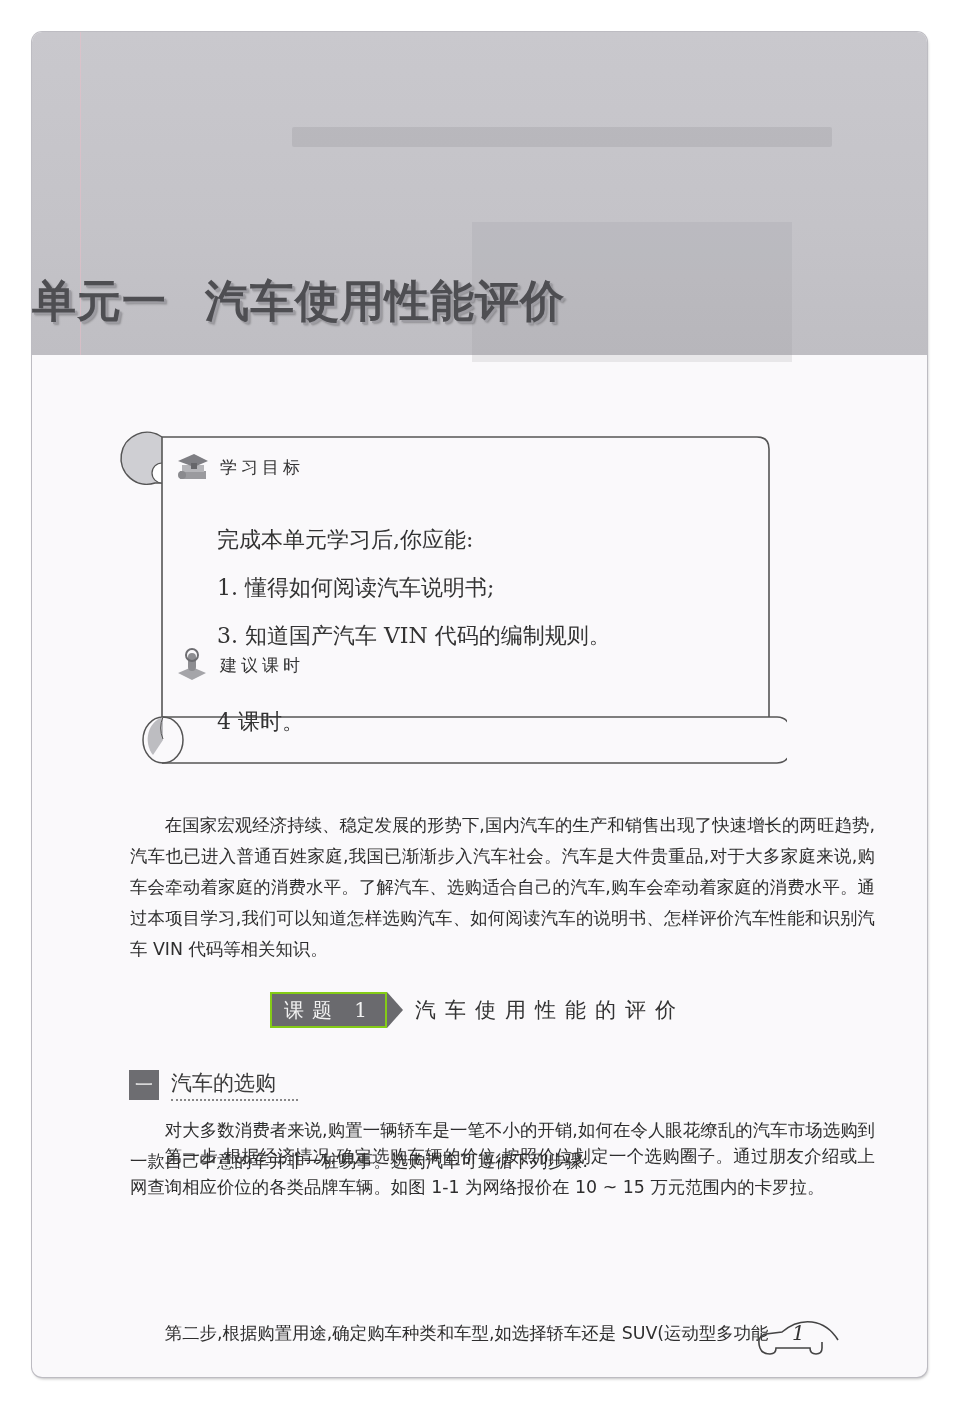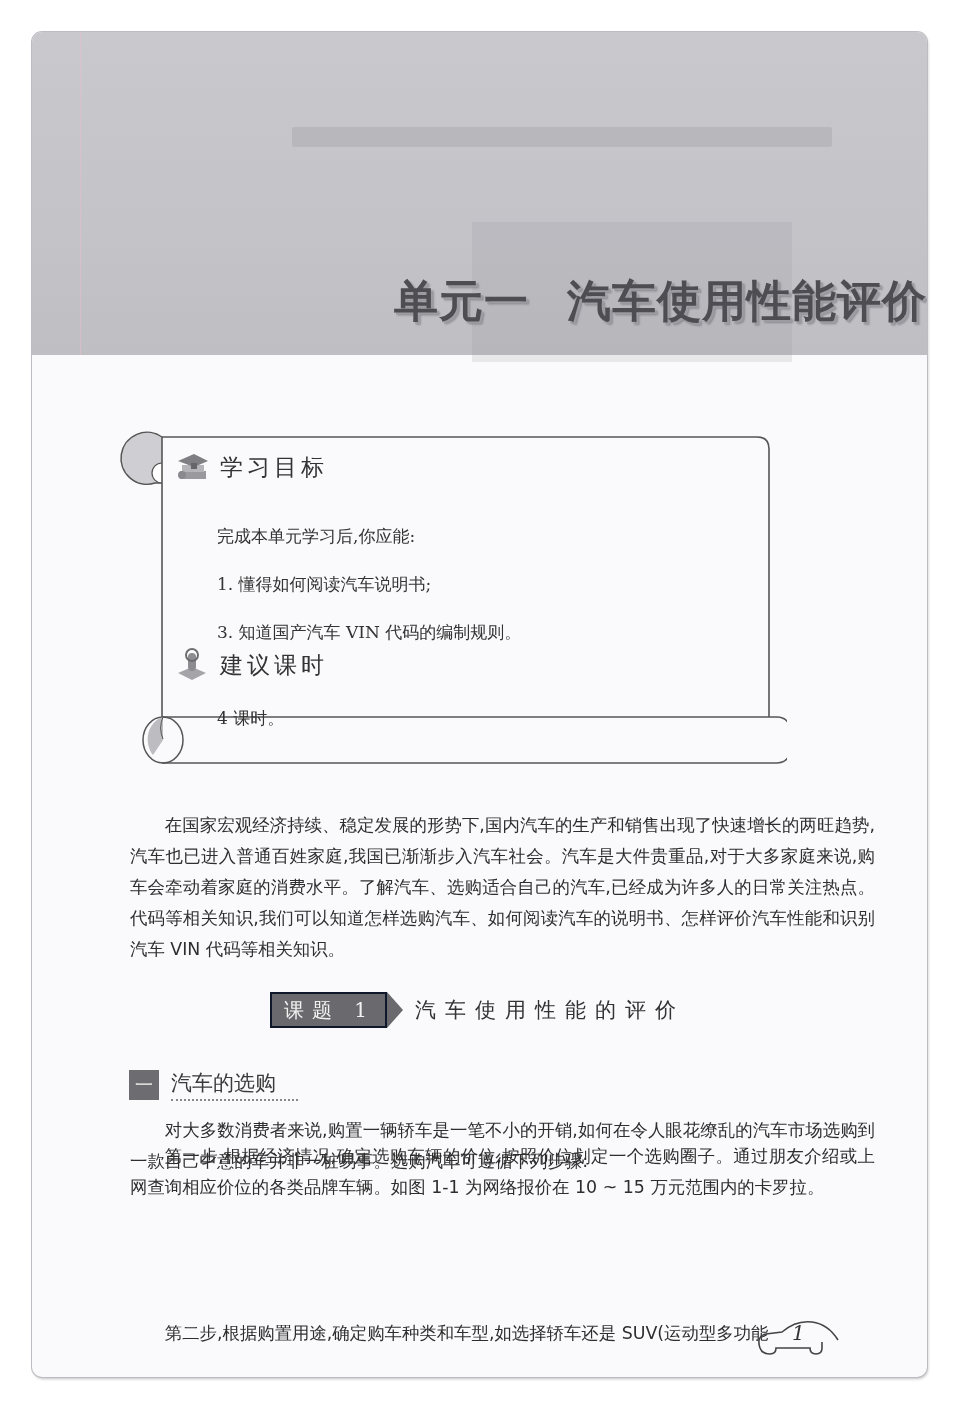--- a/index.html
+++ b/index.html
@@ -25,60 +25,60 @@
   }
   .header-band .ghost2 {
     position: absolute; left: 440px; top: 190px; width: 320px; height: 140px;
     background: rgba(150,150,155,0.18);
   }
   .header-band .margin-line {
     position: absolute; left: 48px; top: 0; width: 1px; height: 100%;
     background: rgba(230,190,200,0.6);
   }
   .unit-title {
-    position: absolute; left: 0; width: 100%; top: 240px; text-align: right;
+    position: absolute; left: 0; width: 100%; top: 240px; text-align: left;
     font-family: "DejaVu Sans", "Liberation Sans", sans-serif;
     font-weight: bold; font-size: 44px; letter-spacing: 1px;
     color: #4e4e52;
     text-shadow: 2px 2px 0 #9d9ca2, 3px 3px 2px rgba(0,0,0,0.25);
   }
   .unit-title .sep { display: inline-block; width: 38px; }
 
   
   .scroll {
     position: absolute; left: 85px; top: 385px; width: 660px; height: 355px;
   }
   .scroll svg.frame { position: absolute; left: 0; top: 0; }
   .obj-heading, .hours-heading {
     position: absolute; display: flex; align-items: center;
-    font-size: 23px; letter-spacing: 4px; color: #333;
+    font-size: 17px; letter-spacing: 4px; color: #333;
     font-family: "DejaVu Serif", serif;
   }
   .obj-heading { left: 55px; top: 32px; }
   .hours-heading { left: 55px; top: 230px; }
   .obj-heading .ico, .hours-heading .ico { width: 40px; height: 36px; margin-right: 8px; }
   .scroll .line {
-    position: absolute; left: 100px; font-size: 17px; color: #333; white-space: nowrap;
+    position: absolute; left: 100px; font-size: 22px; color: #333; white-space: nowrap;
   }
 
   
   .para {
     position: absolute; left: 98px; width: 745px;
     font-family: "DejaVu Sans", "Liberation Sans", sans-serif;
     font-size: 17.4px; line-height: 31px; color: #2e2e2e;
     text-indent: 2em; text-align: justify;
   }
   .topic {
     position: absolute; left: 238px; top: 960px; display: flex; align-items: center;
   }
   .topic-tag {
     position: relative; background: #6a6a6e; color: #f2f2f2; height: 32px;
     padding: 0 10px 0 12px; display: flex; align-items: center;
     font-size: 20px; letter-spacing: 8px; font-family: "DejaVu Serif", serif;
-    border: 2px solid #0f172a;
+    border: 2px solid #84cc16;
   }
   .topic-tag::after {
     content: ""; position: absolute; right: -18px; top: -2px;
     border-top: 18px solid transparent; border-bottom: 18px solid transparent;
     border-left: 16px solid #6a6a6e;
   }
   .topic-title {
     margin-left: 28px; font-size: 21px; letter-spacing: 9px; color: #333;
     font-family: "DejaVu Sans", sans-serif;
   }
@@ -151,21 +151,21 @@
       <svg class="ico" viewBox="0 0 40 36">
         <polygon points="6,26 20,20 34,26 20,33" fill="#a5a5a9"></polygon>
         <rect x="16" y="6" width="8" height="18" rx="4" fill="#8d8d91"></rect>
         <circle cx="20" cy="8" r="6" fill="none" stroke="#6d6d71" stroke-width="2"></circle>
       </svg>
       <span>建议课时</span>
     </div>
     <div class="line" style="top:290px; left:100px;">4 课时。</div>
   </div>
 
-  <div class="para" style="top:778px;">在国家宏观经济持续、稳定发展的形势下,国内汽车的生产和销售出现了快速增长的两旺趋势,汽车也已进入普通百姓家庭,我国已渐渐步入汽车社会。汽车是大件贵重品,对于大多家庭来说,购车会牵动着家庭的消费水平。了解汽车、选购适合自己的汽车,已经成为许多人的日常关注热点。代码等相关知识,我们可以知道怎样选购汽车、如何阅读汽车的说明书、怎样评价汽车性能和识别汽车 VIN 代码等相关知识。</div>
+  <div class="para" style="top:778px;">在国家宏观经济持续、稳定发展的形势下,国内汽车的生产和销售出现了快速增长的两旺趋势,汽车也已进入普通百姓家庭,我国已渐渐步入汽车社会。汽车是大件贵重品,对于大多家庭来说,购车会牵动着家庭的消费水平。了解汽车、选购适合自己的汽车,购车会牵动着家庭的消费水平。通过本项目学习,我们可以知道怎样选购汽车、如何阅读汽车的说明书、怎样评价汽车性能和识别汽车 VIN 代码等相关知识。</div>
 
   <div class="topic">
     <div class="topic-tag">课题 1</div>
     <div class="topic-title">汽车使用性能的评价</div>
   </div>
 
   <div class="section">
     <div class="section-num">一</div>
     <div class="section-title">汽车的选购</div>
   </div>

